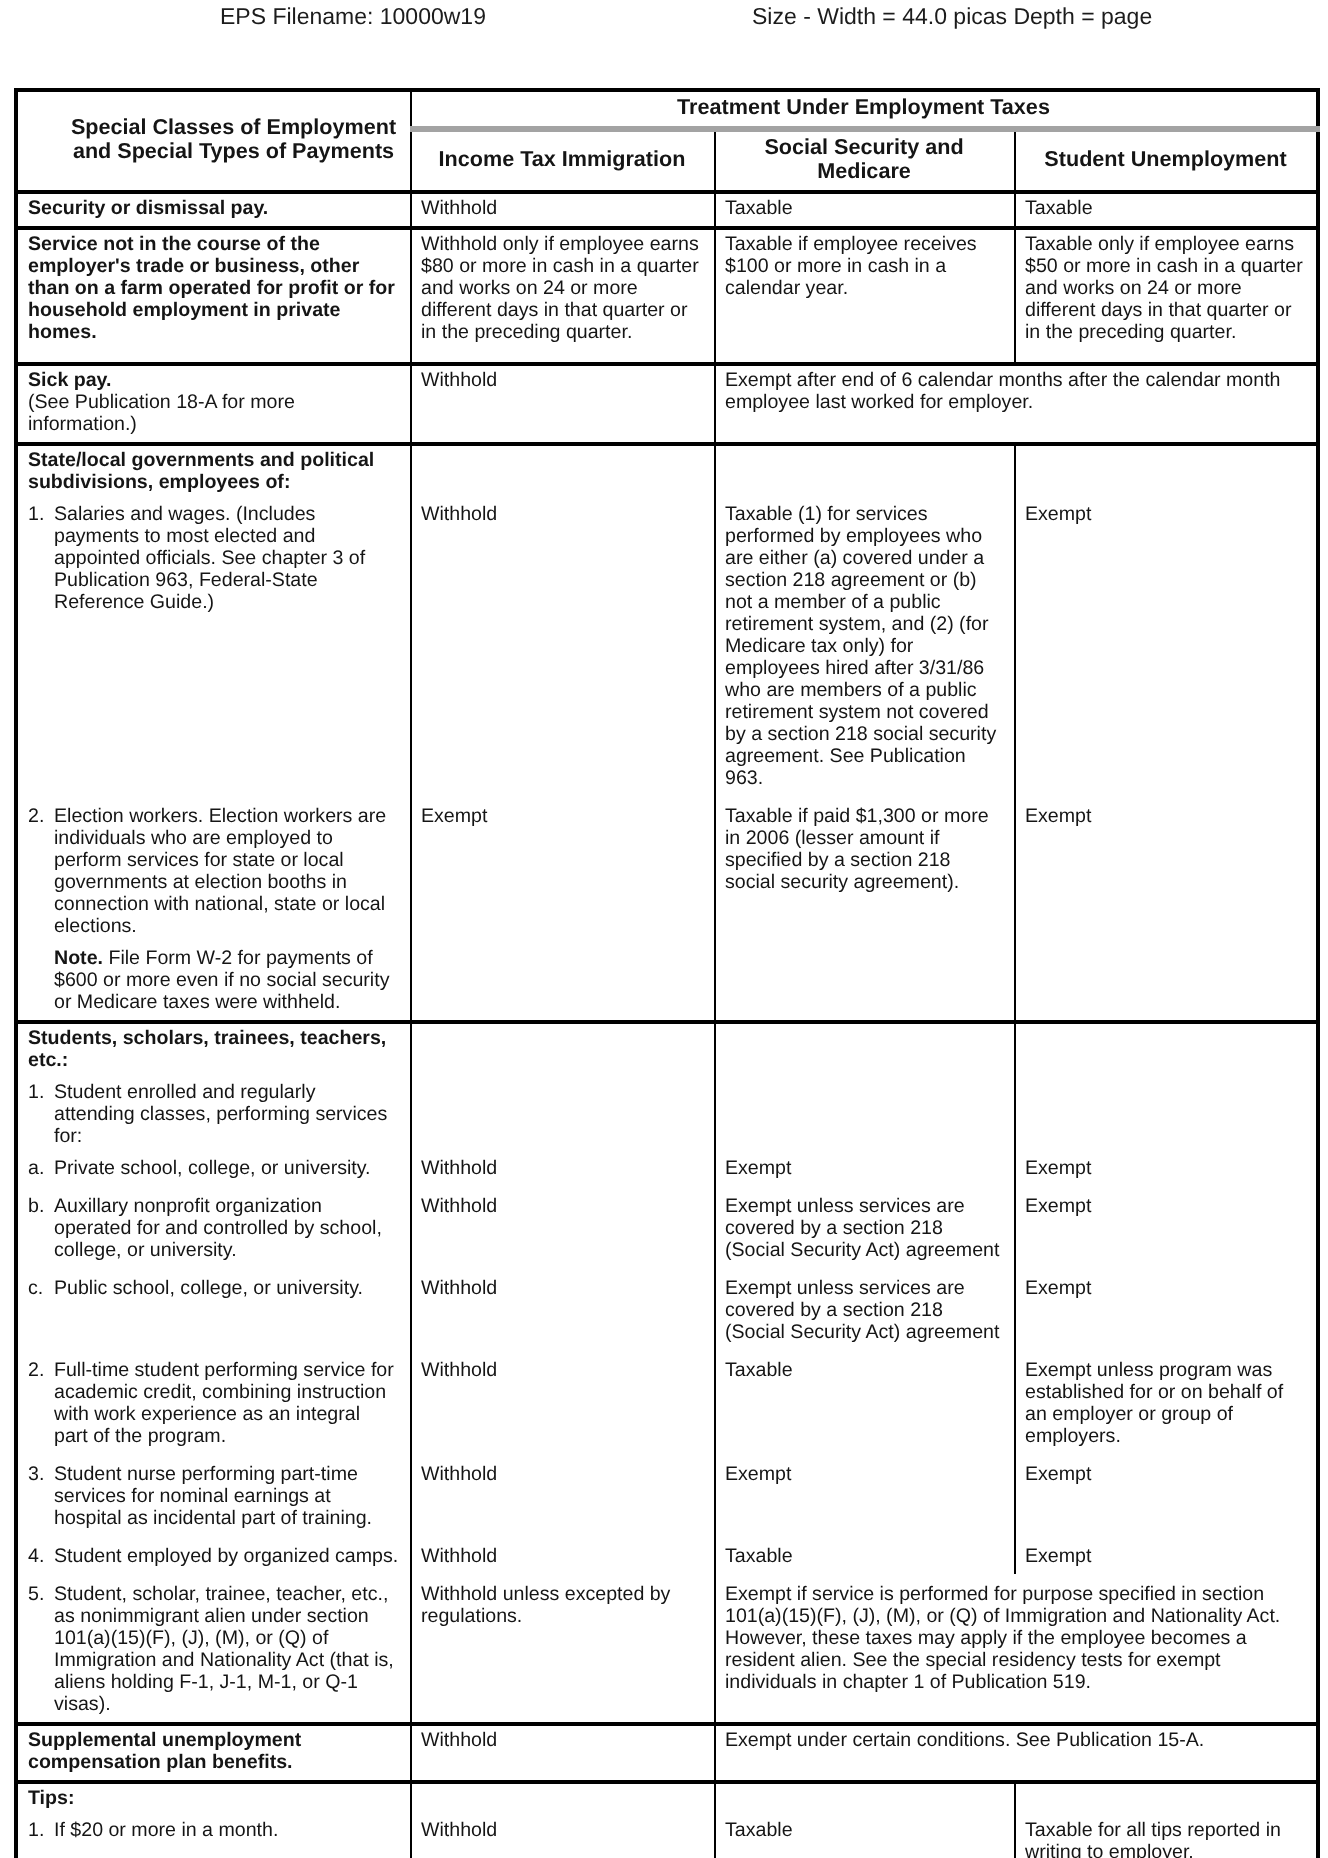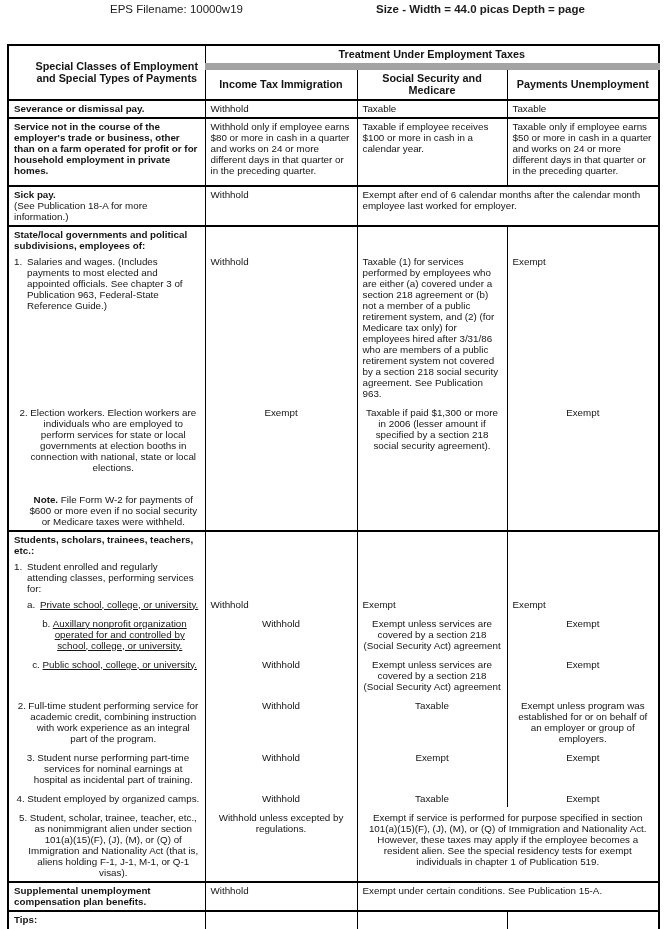--- a/index.html
+++ b/index.html
@@ -5,50 +5,50 @@
   * { box-sizing: border-box; }
   html,body { margin:0; padding:0; }
   body {
     width:664px; height:929px; position:relative;
     background:#ffffff; color:#151515;
     font-family:"Liberation Sans", sans-serif;
     overflow:hidden;
   }
   .meta { position:absolute; top:3px; font-size:11.5px; line-height:13px; color:#1c1c1c; white-space:nowrap;padding-left:46px; }
   #meta-eps  { left:64px; }
-  #meta-size { left:330px;font-weight:bold; }
+  #meta-size { left:330px; }
 
   table#tbl {
     position:absolute; left:7px; top:44px; width:651px;
     border-collapse:collapse; table-layout:fixed;
     border:2px solid #000; border-bottom:4px solid #000;
   }
   th, td {
     vertical-align:top; text-align:left; font-weight:normal;
     padding:2px 5px 3px 5px; font-size:9.8px; line-height:11px;
     word-wrap:break-word;
   }
   thead th {
     text-align:center; vertical-align:middle; font-weight:bold;
     font-size:10.8px; line-height:12.5px; padding:2px 4px;
   }
   th.corner { border-right:1px solid #000;padding-left:24px; }
-  th.group  { border-bottom:7px solid #a3a3a3; height:17px; }
+  th.group  { border-bottom:3px solid #a3a3a3; height:17px; }
   tr.h2 th  { height:27px; }
   td:not(:first-child), tr.h2 th:not(:first-child) { border-left:1px solid #000; }
   tr.sec td { border-top:2px solid #000; }
-  tr.sub td   { padding-top:5px;text-align:center; }
+  tr.sub td   { padding-top:5px; }
   tr.tight td { padding-top:2px; }
   tr.r-service td { height:68px; }
   tr.r-sick td    { height:27px; }
   .b { font-weight:bold; }
   .hang1 { padding-left:13px; text-indent:-13px; }
-  .hang2 { margin-left:13px; padding-left:13px; text-indent:-13px;text-decoration:underline; }
+  .hang2 { margin-left:0; padding-left:13px; text-indent:-13px; }
   .num { display:inline-block; width:13px; text-indent:0; }
-  .note { margin-top:21px; margin-left:13px; }
+  .note { margin-top:5px; margin-left:13px; }
 </style>
 </head>
 <body>
 
 <div id="meta-eps" class="meta">EPS Filename: 10000w19</div>
 <div id="meta-size" class="meta">Size - Width = 44.0 picas Depth = page</div>
 
 <table id="tbl">
   <colgroup>
     <col style="width:197px">
@@ -57,26 +57,26 @@
       <col style="width:152px">
   </colgroup>
   <thead>
     <tr class="h1">
       <th class="corner" rowspan="2">Special Classes of Employment and Special Types of Payments</th>
       <th class="group" colspan="3">Treatment Under Employment Taxes</th>
     </tr>
     <tr class="h2">
       <th>Income Tax Immigration</th>
       <th>Social Security and Medicare</th>
-      <th>Payments Unemployment</th>
+      <th>Student Unemployment</th>
     </tr>
   </thead>
   <tbody>
     <tr class="sec r-severance">
-      <td><span class="b">Severance or dismissal pay.</span></td>
+      <td><span class="b">Security or dismissal pay.</span></td>
       <td>Withhold</td>
       <td>Taxable</td>
       <td>Taxable</td>
     </tr>
 
     <tr class="sec r-service">
       <td><span class="b">Service not in the course of the employer's trade or business, other than on a farm operated for profit or for household employment in private homes.</span></td>
       <td>Withhold only if employee earns $80 or more in cash in a quarter and works on 24 or more different days in that quarter or in the preceding quarter.</td>
       <td>Taxable if employee receives $100 or more in cash in a calendar year.</td>
       <td>Taxable only if employee earns $50 or more in cash in a quarter and works on 24 or more different days in that quarter or in the preceding quarter.</td>

